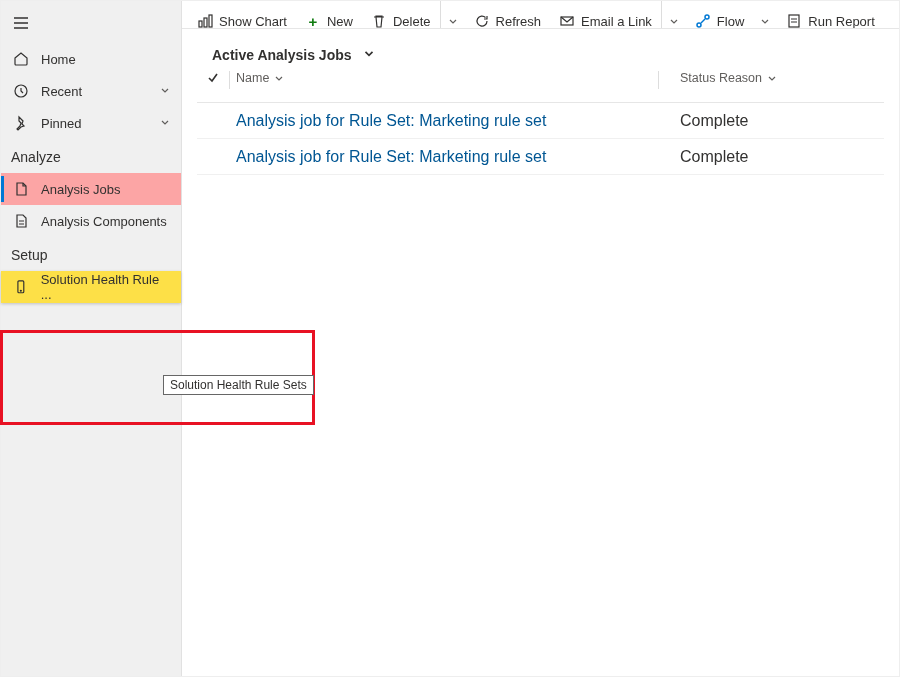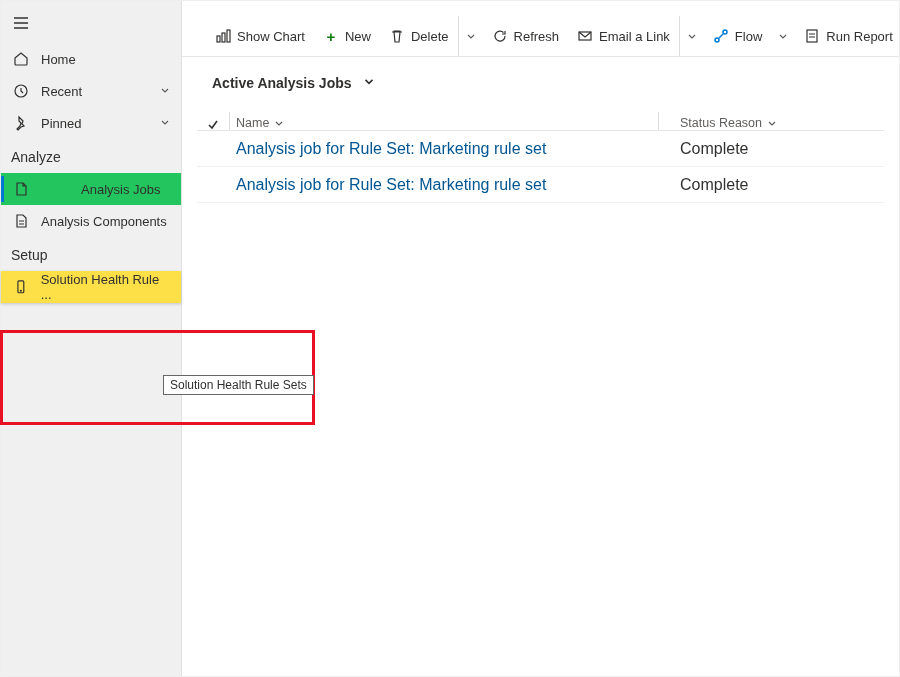--- a/index.html
+++ b/index.html
@@ -57,22 +57,21 @@
     font-size:14px;
     font-weight:400;
     color:#323130;
     padding: 10px 12px 8px 10px;
   }
   .sb-sub-item {
     padding-left: 12px;
     position:relative;
   }
   .sb-sub-item.active {
-    background:#22c55e;
-    gap:40px;
+    background:#fca5a5;
   }
   .sb-sub-item.active::before {
     content:"";
     position:absolute;
     left:0; top:3px; bottom:3px;
     width:3px;
     background:#0078d4;
   }
   .sb-sub-item.hovered {
     background:#fde047;
@@ -102,24 +101,24 @@
 
   
   .main {
     flex:1;
     display:flex;
     flex-direction:column;
     min-width:0;
   }
   .cmdbar {
     display:flex;
-    align-items:flex-end;
-    height:56px;
+    align-items:flex-start;
+    height:28px;
     border-bottom:1px solid #e6e6e6;
-    padding-left:24px;
+    padding-left:6px;
     overflow:hidden;
     white-space:nowrap;
   }
   .cmd {
     display:flex;
     align-items:center;
     height:40px;
     padding: 0 9px;
     font-size:13px;
     color:#323130;
@@ -144,21 +143,21 @@
     font-size:14px;
     font-weight:600;
     margin-right:10px;
   }
 
   .grid {
     margin: 0 15px 0 15px;
   }
   .grid-head {
     display:flex;
-    align-items:flex-end;
+    align-items:flex-start;
     height:32px;
     border-bottom:1px solid #e6e6e6;
     color:#605e5c;
     font-size:12.5px;
   }
   .col-check { width:32px; display:flex; align-items:center; justify-content:center; }
   .col-sep { width:1px; background:#ddd; height:18px; }
   .col-name { flex:1; padding-left:6px; display:flex; align-items:center; }
   .col-status { width:210px; padding-left:6px; display:flex; align-items:center;margin-left:15px; }
   .grid-row {

